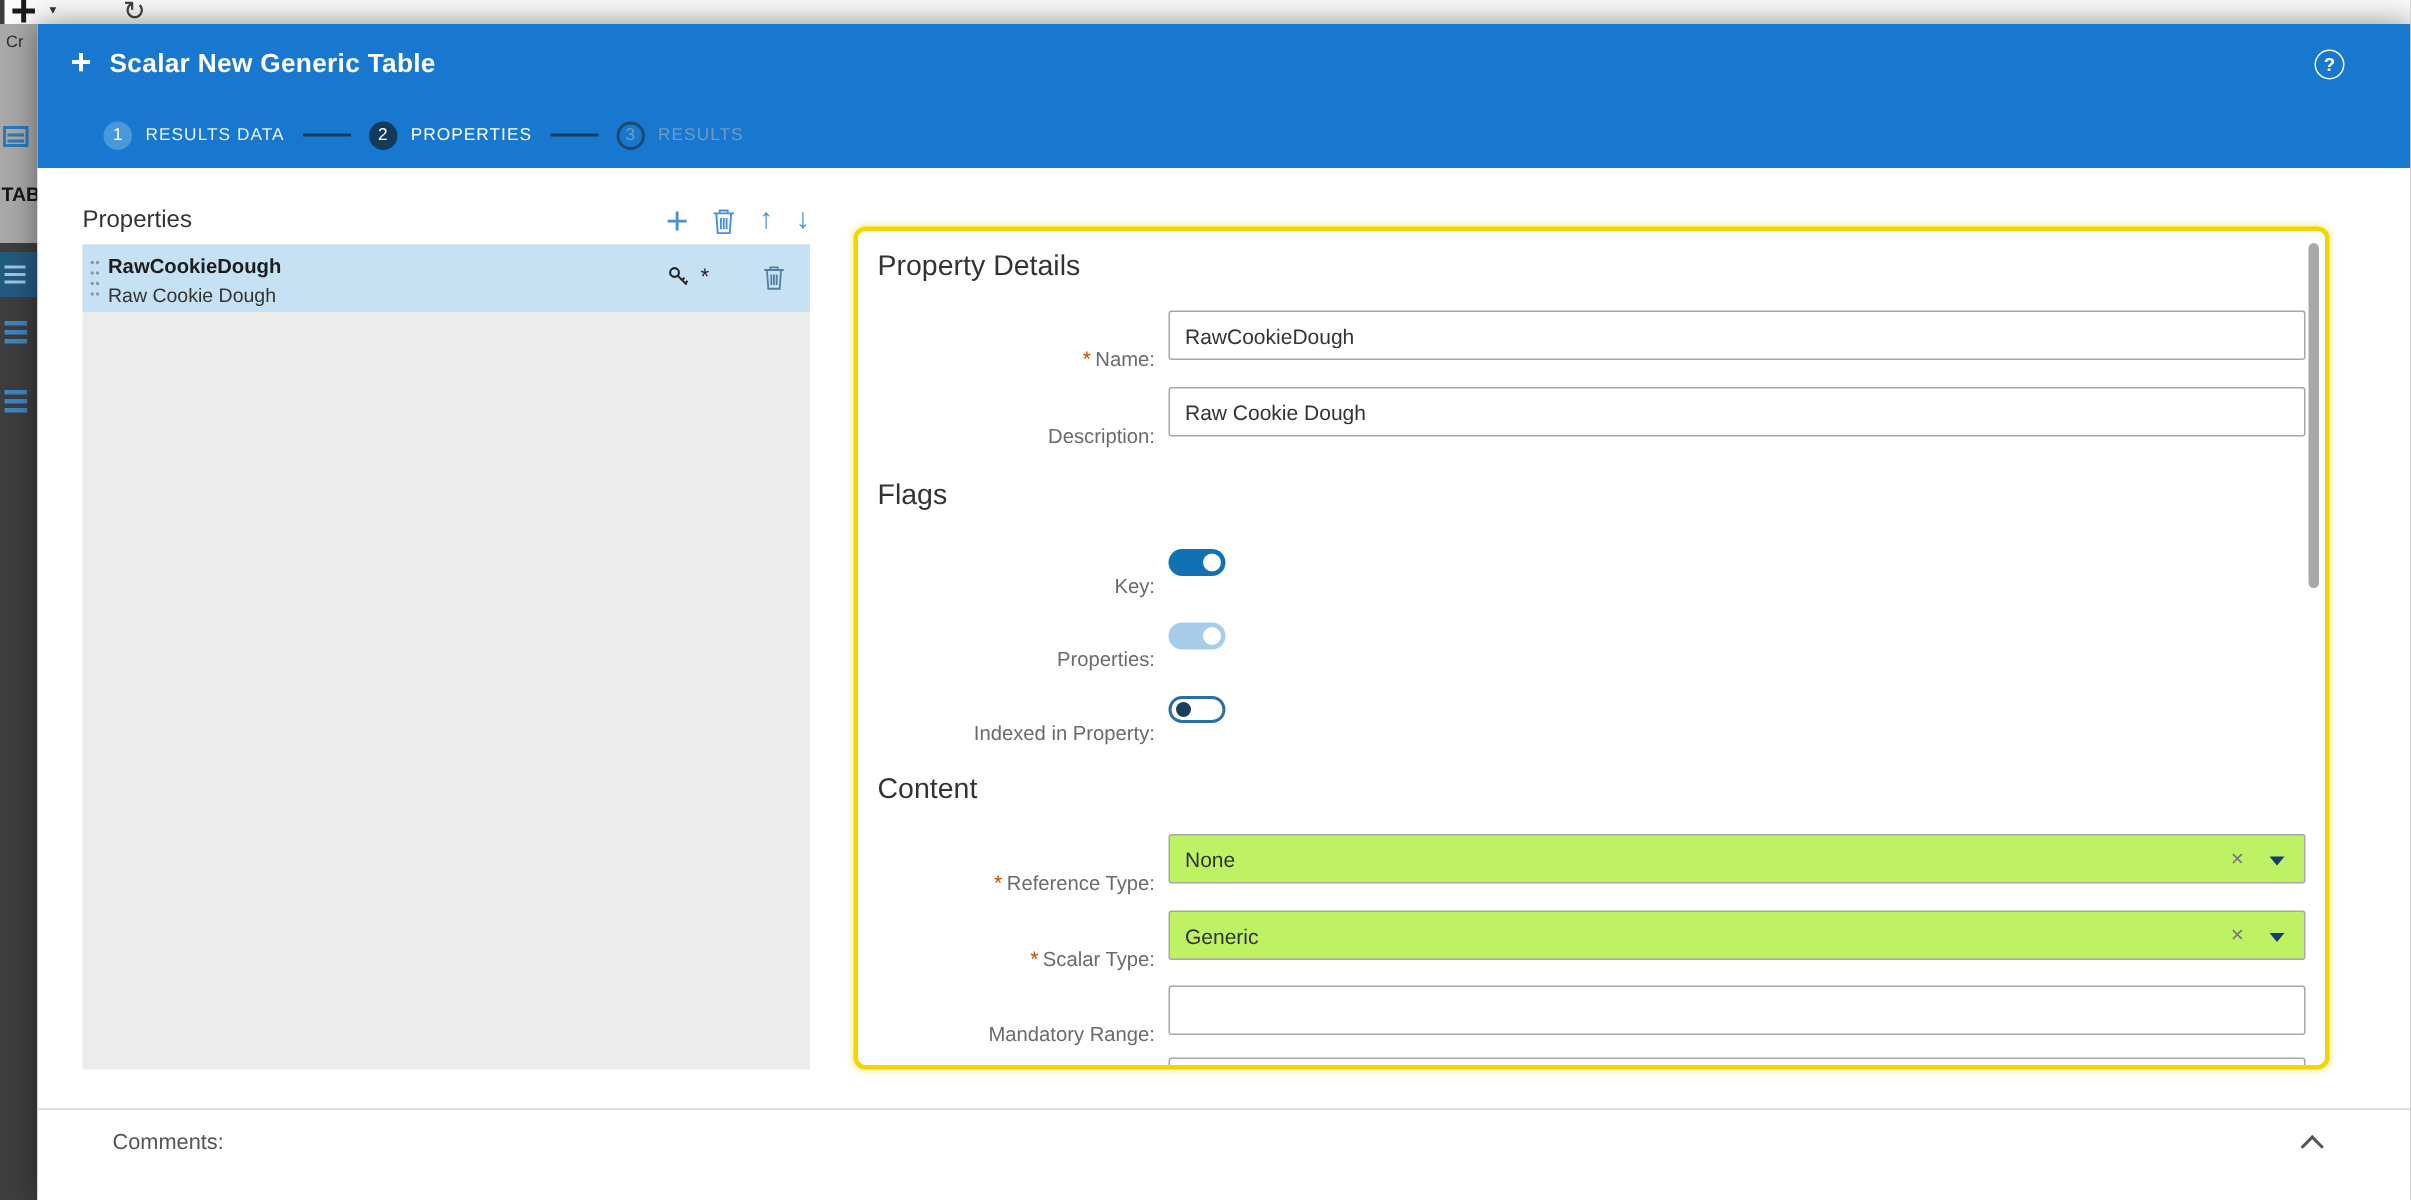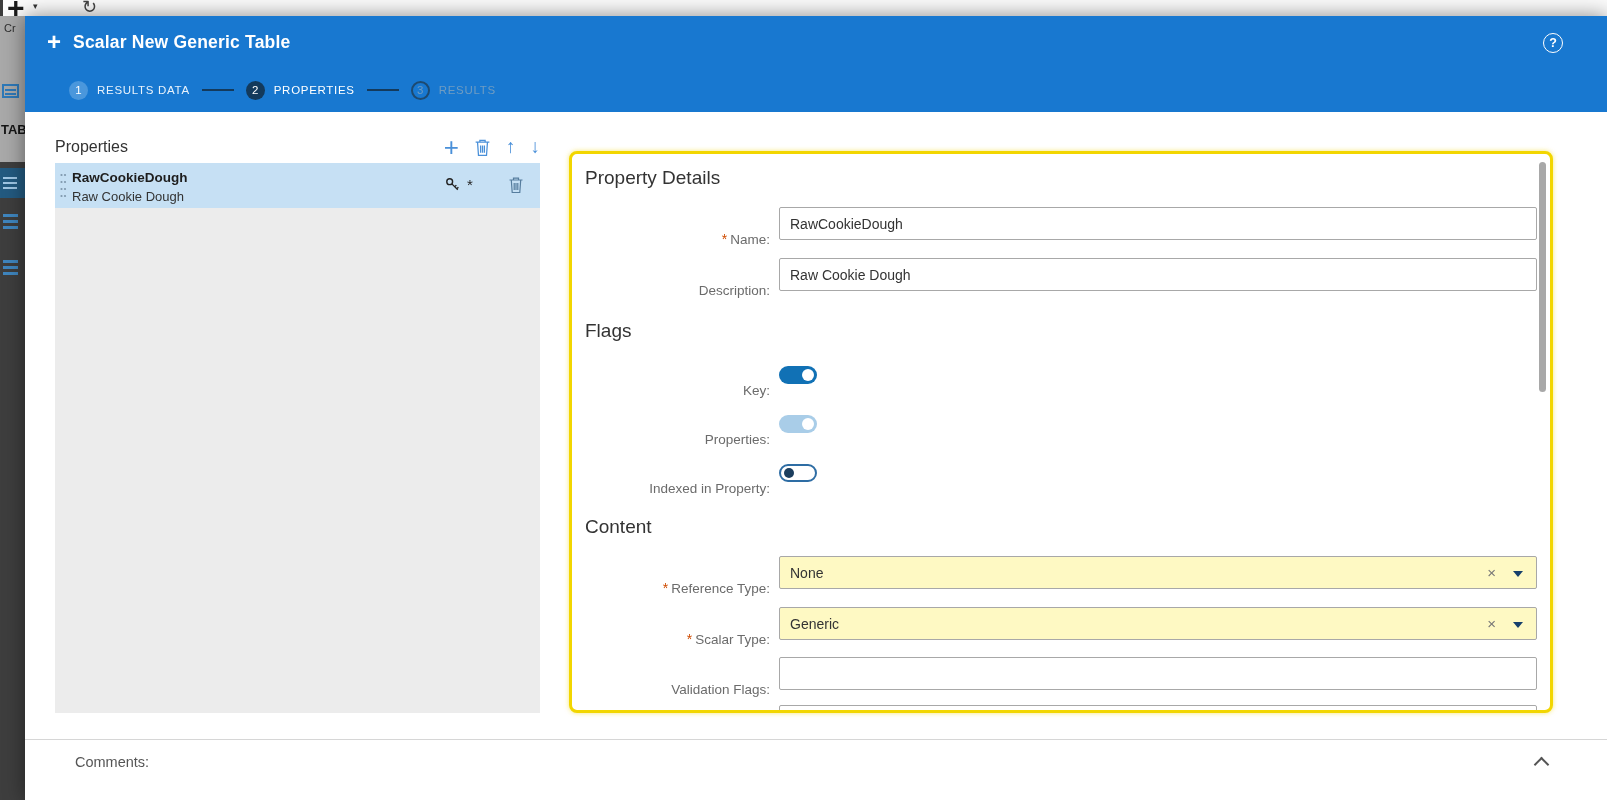--- a/index.html
+++ b/index.html
@@ -64,21 +64,21 @@
   
   .details { position:absolute; left:544px; top:135px; width:984px; height:562px; background:#fff; border:3px solid #f2d600; border-radius:8px; box-shadow:0 0 5px rgba(240,212,0,.55); overflow:hidden; }
   .sec { position:absolute; left:13px; font-size:19px; color:#333; }
   .sec1 { top:13px; } .sec2 { top:166px; } .sec3 { top:362px; }
   .frow, .trow { position:absolute; left:0; width:965px; }
   .flabel { position:absolute; left:0; top:0; width:198px; text-align:right; font-size:13.5px; color:#6b6b6b;margin-top:16px; }
   .frow .flabel { line-height:33px; }
   .trow .flabel { line-height:18px; }
   .req { color:#cf4b00; margin-right:3px; font-size:14px; }
   .finput { position:absolute; left:207px; top:0; width:758px; height:33px; border:1px solid #a8a8a8; border-radius:2px; font-family:"Liberation Sans",sans-serif; font-size:14px; color:#333; padding:0 10px; background:#fff; outline:none; }
-  .fselect { position:absolute; left:207px; top:0; width:758px; height:33px; border:1px solid #a8a8a8; border-radius:2px; background:#fef9c3; display:flex; align-items:center; padding:0 10px; cursor:pointer; }
+  .fselect { position:absolute; left:207px; top:0; width:758px; height:33px; border:1px solid #a8a8a8; border-radius:2px; background:#bef264; display:flex; align-items:center; padding:0 10px; cursor:pointer; }
   .fselect .val { font-size:14px; color:#333; }
   .sel-clear { position:absolute; right:40px; top:7px; font-size:15px; color:#777; cursor:pointer; }
   .sel-caret { position:absolute; right:13px; top:14px; width:0; height:0; border-left:5px solid transparent; border-right:5px solid transparent; border-top:6px solid #16406b; cursor:pointer; }
 
   .toggle { position:absolute; left:207px; top:0; width:38px; height:18px; border-radius:9px; cursor:pointer; }
   .toggle .knob { position:absolute; top:3px; width:12px; height:12px; border-radius:50%; background:#fff; }
   .toggle.on { background:#1171b5; }
   .toggle.on .knob { right:3px; }
   .toggle.on-disabled { background:#a9cde8; }
   .toggle.on-disabled .knob { right:3px; }
@@ -249,21 +249,21 @@
       <div class="frow" style="top:453px;">
         <label class="flabel"><span class="req">*</span><span>Scalar Type:</span></label>
         <div class="fselect">
           <span class="val">Generic</span>
           <span class="sel-clear">×</span>
           <span class="sel-caret"></span>
         </div>
       </div>
 
       <div class="frow" style="top:503px;">
-        <label class="flabel"><span>Validation Flags:</span></label>
+        <label class="flabel"><span>Mandatory Range:</span></label>
         <input class="finput" value="" style="">
       </div>
 
       <div class="frow-partial"></div>
       <div class="panel-scroll"></div>
     </div>
 
     <div class="footer-line"></div>
     <span class="comments-label">Comments:</span>
     <span class="cmt-chevron"></span>

